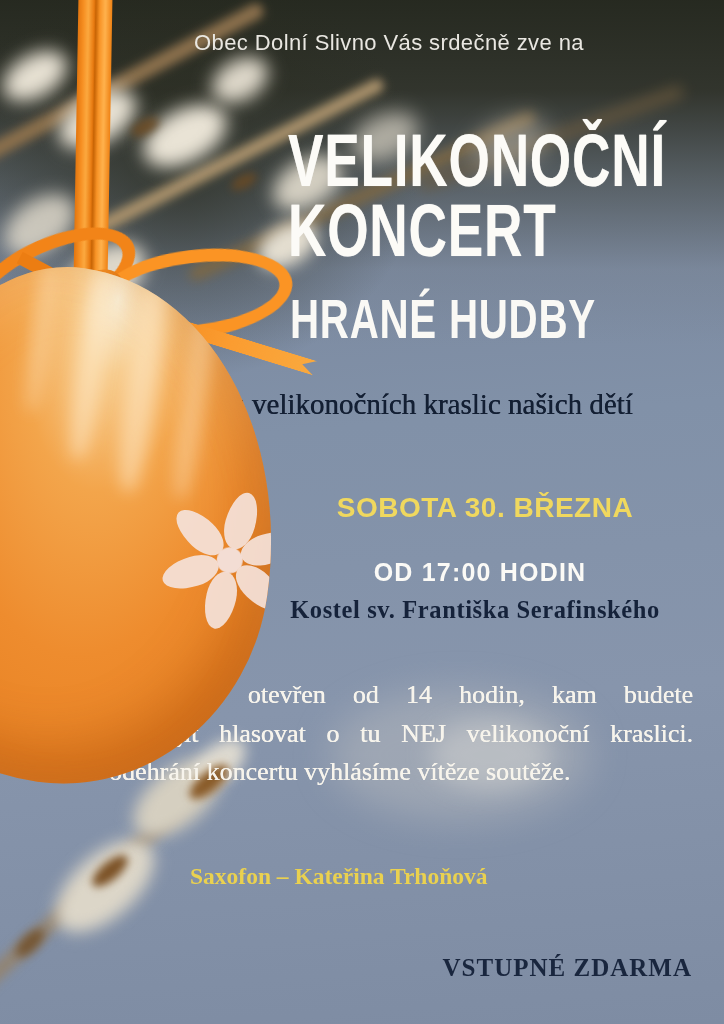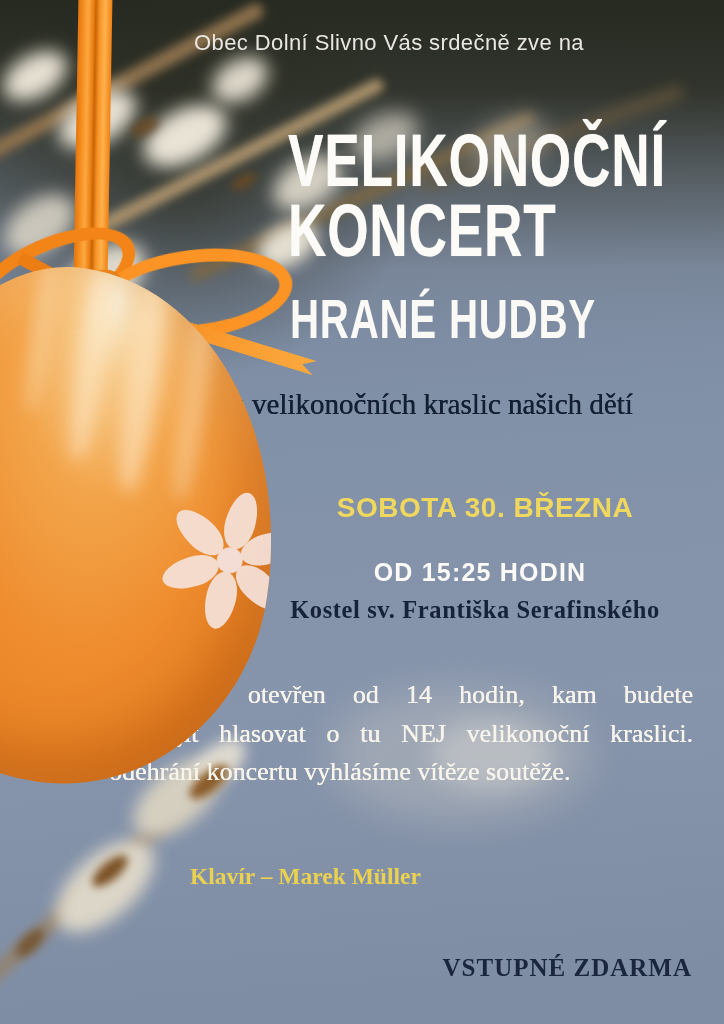--- a/index.html
+++ b/index.html
@@ -159,29 +159,29 @@
     <div class="txt" id="title">
       <div>VELIKONOČNÍ</div>
       <div>KONCERT</div>
     </div>
 
     <div class="txt" id="subtitle">HRANÉ HUDBY</div>
 
     <div class="txt" id="exhibition">s výstavou velikonočních kraslic našich dětí</div>
 
     <div class="txt" id="date-line">SOBOTA 30. BŘEZNA</div>
-    <div class="txt" id="time-line">OD 15:25 HODIN</div>
+    <div class="txt" id="time-line">OD 17:00 HODIN</div>
     <div class="txt" id="venue-line">Kostel sv. Františka Serafinského</div>
 
     <div class="txt" id="info">
       <div class="just">Kostel bude otevřen od 14 hodin, kam budete</div>
       <div class="just">moci přijít hlasovat o tu NEJ velikonoční kraslici.</div>
       <div>Po odehrání koncertu vyhlásíme vítěze soutěže.</div>
     </div>
 
     <div class="txt" id="performers">
-      <div>Klavír – Marek Müller</div>
+      <div>Saxofon –  Kateřina Trhoňová</div>
     </div>
 
     <div class="txt" id="admission">VSTUPNÉ ZDARMA</div>
   </div>
 
 </div>
 
 </body></html>

